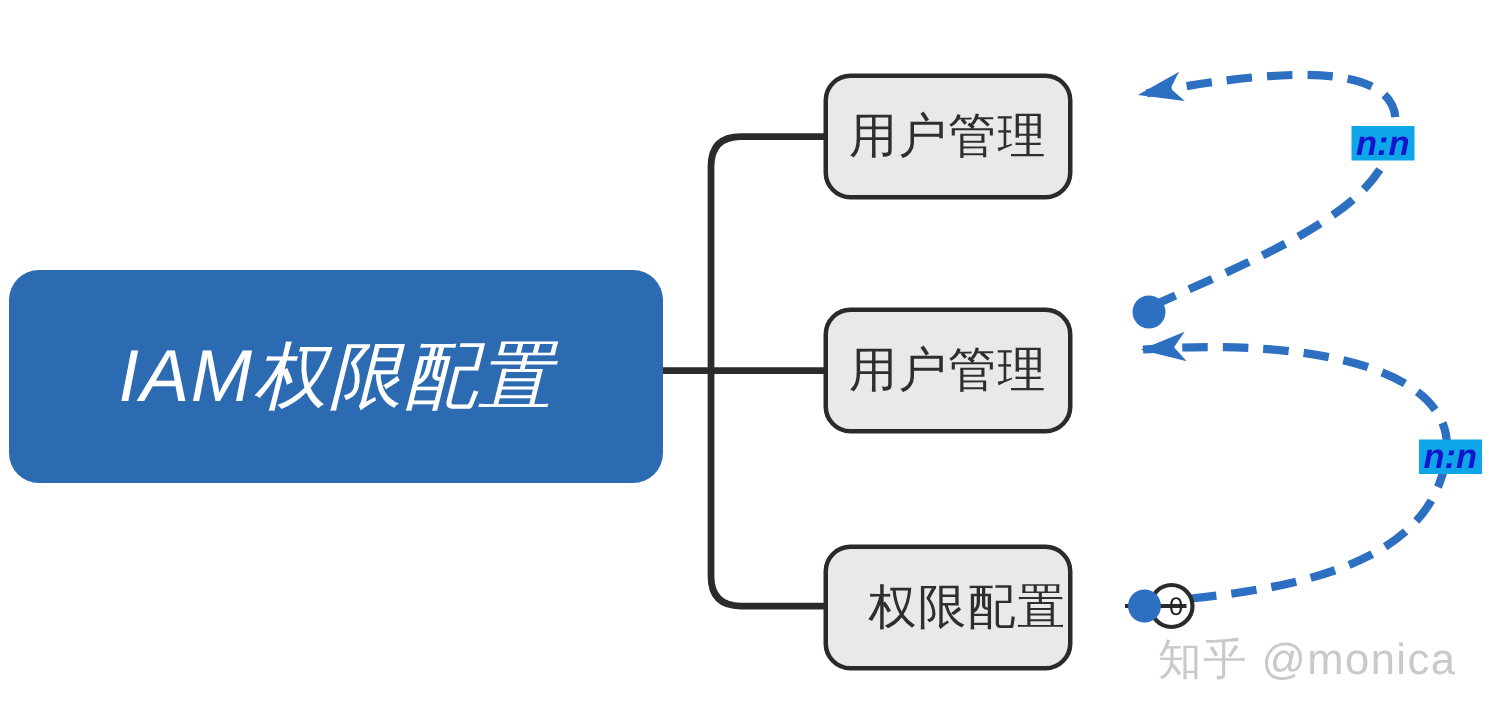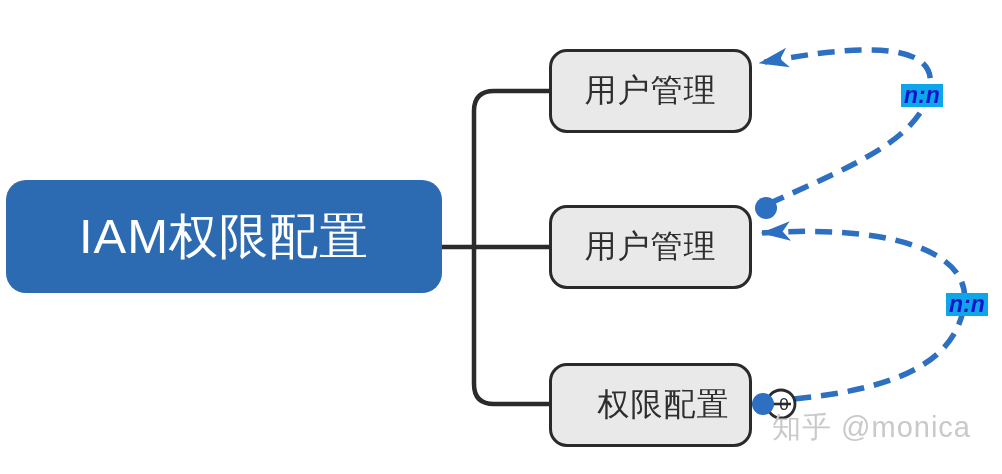--- a/index.html
+++ b/index.html
@@ -12,29 +12,30 @@
   }
   .canvas svg { position:absolute; left:0; top:0; }
 
   .node {
     position:absolute;
     display:flex; align-items:center; justify-content:center;
     box-sizing:border-box;
     text-align:center;
   }
   .root-node {
-    left:6px; top:180px; width:436px; height:113px;
+    left:6px; top:180px; width:436px; height:142px;
     background:var(--root_fill, #2c6ab1);
     border-radius:20px;
     color:var(--root_text, #ffffff);
     font-size:49px;
     letter-spacing:1px;
+    font-style:italic;
   }
   .child-node {
-    left:549px; width:203px; height:84px;
+    left:549px; width:166px; height:84px;
     background:var(--child_fill, #e9e9e9);
     border:3px solid var(--child_border, #2a2a2a);
     border-radius:18px;
     color:var(--child_text, #2e2e2e);
     font-size:32px;
     letter-spacing:1px;
   }
   #node-users { top:49px; }
   #node-roles { top:205px; }
   #node-perms { top:363px;padding-left:26px; }
@@ -76,21 +77,21 @@
     font-size:23px;
     background:#0ea5e9;
     padding:0 3px;
     line-height:1;
   }
   #rel-label-1 { left:901px; top:84px; }
   #rel-label-2 { left:946px; top:293px; }
 
   .watermark {
     position:absolute;
-    left:772px; top:408px;
+    left:772px; top:420px;
     font-size:29px;
     color:var(--watermark, #c9c9c9);
     letter-spacing:1px;
     white-space:nowrap;
   }
 </style>
 </head>
 <body>
 
 <div class="canvas">

